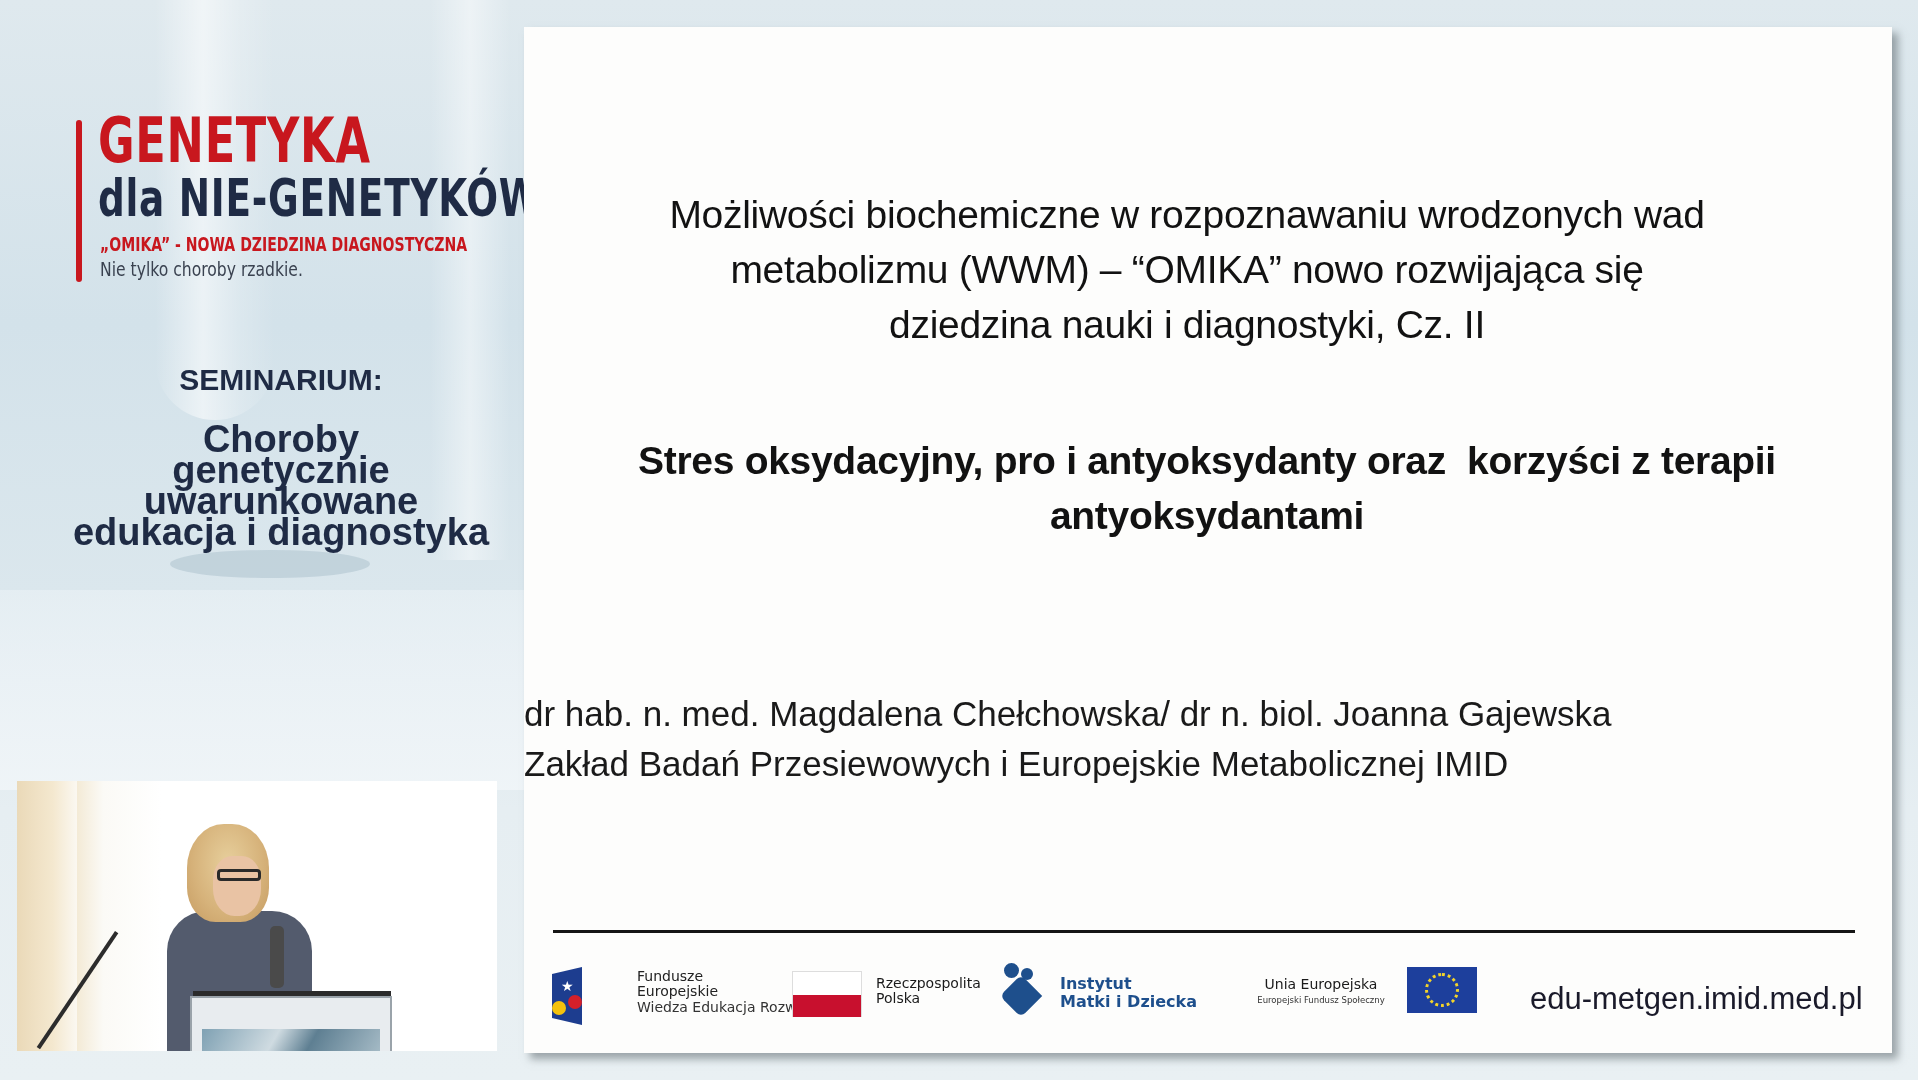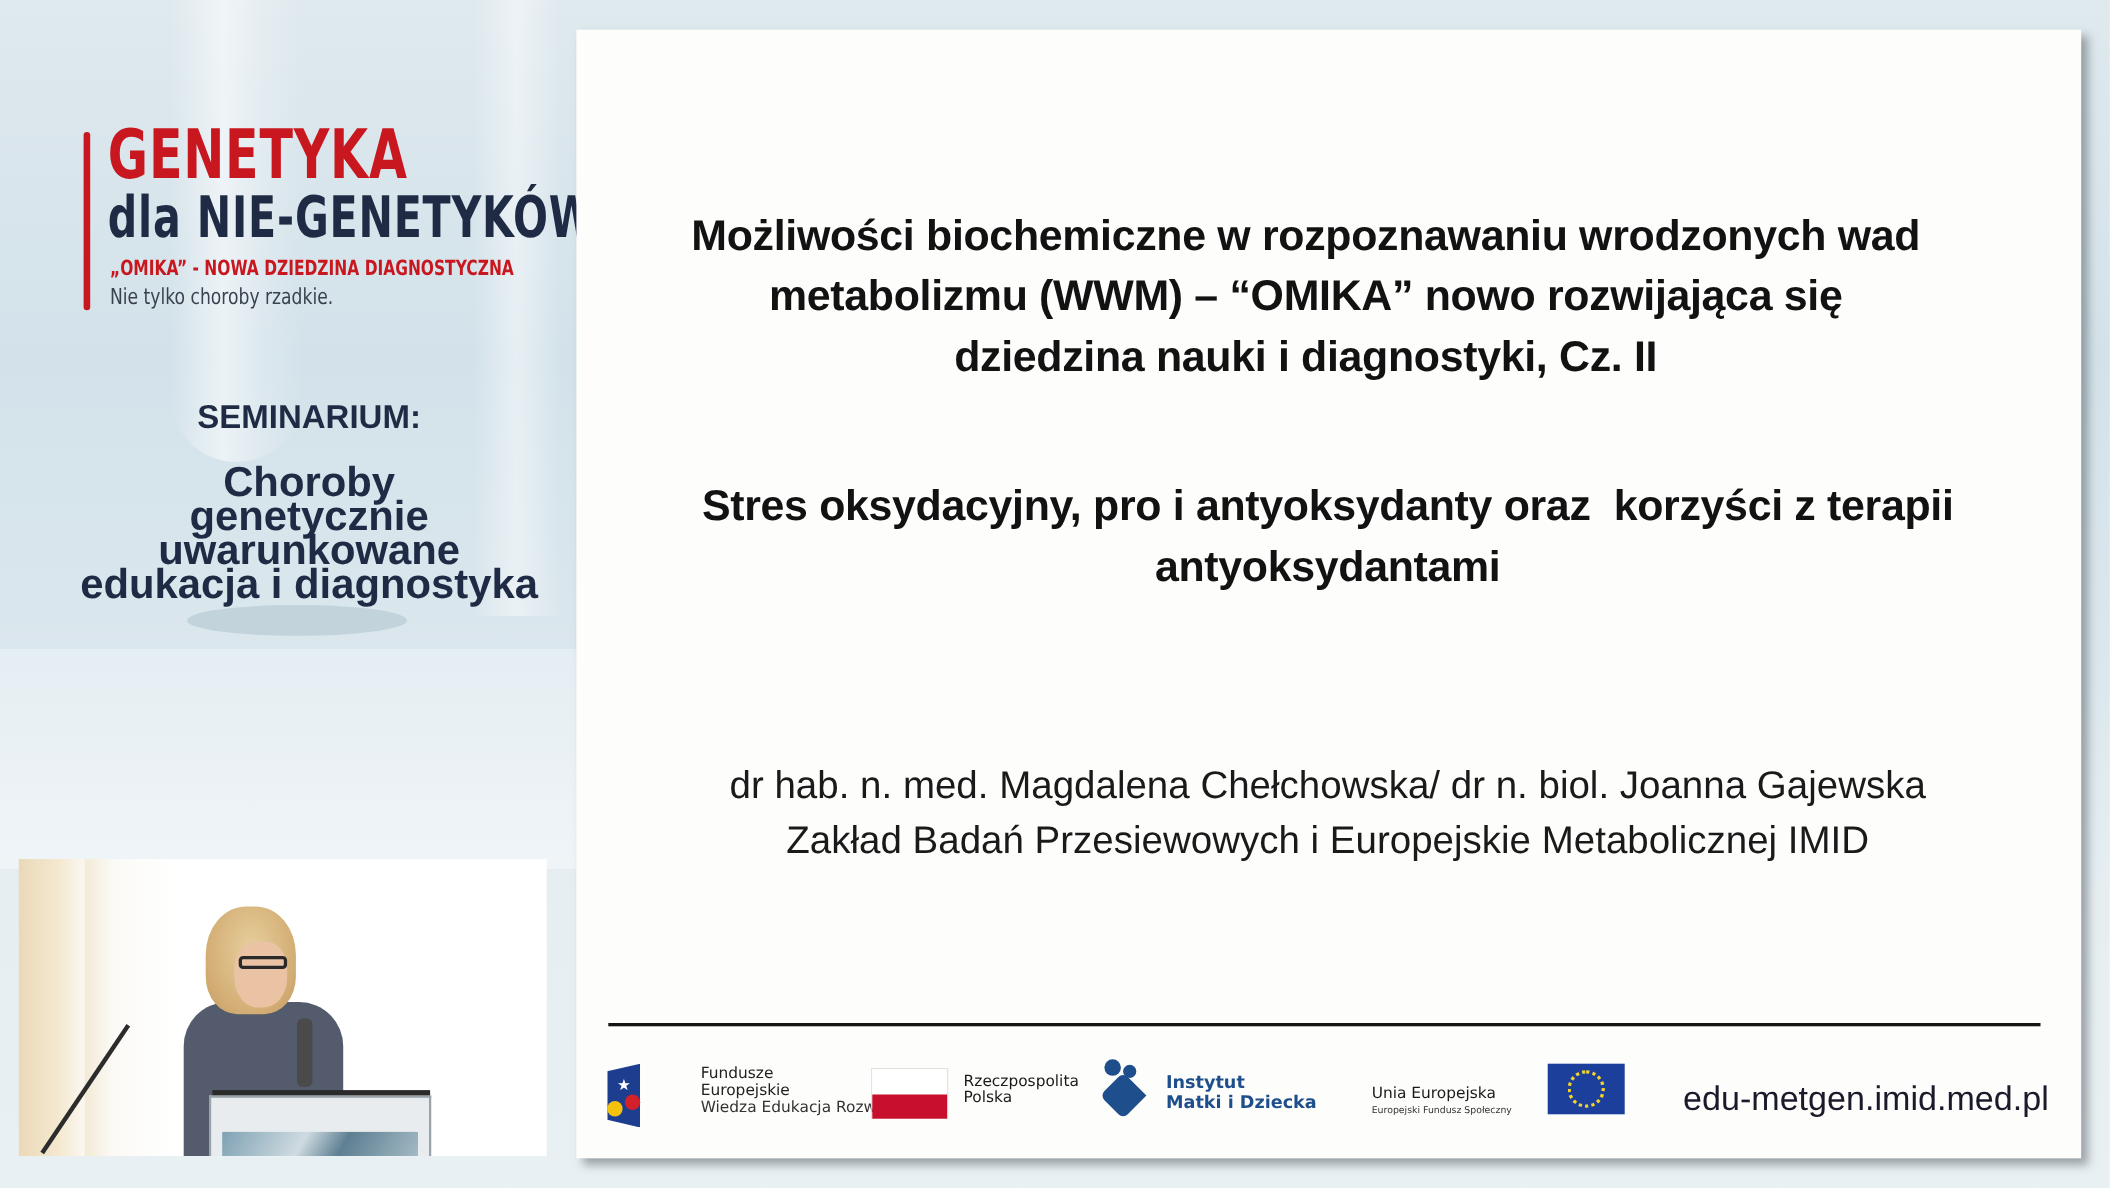--- a/index.html
+++ b/index.html
@@ -115,31 +115,31 @@
 
   
   .slide {
     position: absolute; left: 524px; top: 27px; width: 1368px; height: 1026px;
     background: #fdfdfc;
     box-shadow: 6px 6px 8px rgba(90,100,105,0.55);
     font-family: "Liberation Sans", sans-serif;
   }
   .slide-title {
     position: absolute; left: 0; top: 160px; width: 1326px;
-    text-align: center; font-weight: bold; color: #121212;
+    text-align: center; font-weight: normal; color: #121212;
     font-size: 39px; line-height: 55px; letter-spacing: -0.3px;
   }
   .slide-subtitle {
     position: absolute; left: 0; top: 406px; width: 1366px;
     text-align: center; font-weight: bold; color: #121212;
     font-size: 39px; line-height: 55px; letter-spacing: -0.3px;
   }
   .slide-authors {
     position: absolute; left: 0; top: 662px; width: 1366px;
-    text-align: center; color: #1a1a1a;
+    color: #1a1a1a;
     font-size: 35px; line-height: 50px;
   }
   .slide-divider {
     position: absolute; left: 29px; top: 903px; width: 1302px; height: 3px;
     background: #151515;
   }
   .logos {
     position: absolute; left: 28px; top: 928px; width: 1320px; height: 80px;
   }
   .logo { position: absolute; }
@@ -177,21 +177,21 @@
   .imid-mark .heart {
     position: absolute; left: 4px; top: 18px; width: 30px; height: 30px; background: #1e4f8c;
     transform: rotate(45deg); border-radius: 6px 0 6px 6px;
   }
   .imid-text {
     position: absolute; left: 58px; top: 12px; white-space: nowrap; color: #1e4f8c;
     font-family: "DejaVu Sans", sans-serif; font-weight: bold; font-size: 16px; line-height: 18px;
   }
 
   .logo-eu { left: 695px; top: 12px; }
-  .eu-text { position: absolute; left: 0; top: 18px; white-space: nowrap; text-align: left; width: 148px; color: #1a1a1a; font-family: "DejaVu Sans", sans-serif; }
+  .eu-text { position: absolute; left: 0; top: 8px; white-space: nowrap; text-align: center; width: 148px; color: #1a1a1a; font-family: "DejaVu Sans", sans-serif; }
   .eu-text .l1 { display: block; font-size: 14px; line-height: 18px; }
   .eu-text .l2 { display: block; font-size: 8.5px; line-height: 14px; color: #333; }
   .eu-flag {
     position: absolute; left: 160px; top: 0; width: 70px; height: 46px; background: #1d3f9c;
   }
   .eu-flag .ring {
     position: absolute; left: 18px; top: 6px; width: 34px; height: 34px;
     border: 3px dotted #f3d42a; border-radius: 50%;
   }
 

